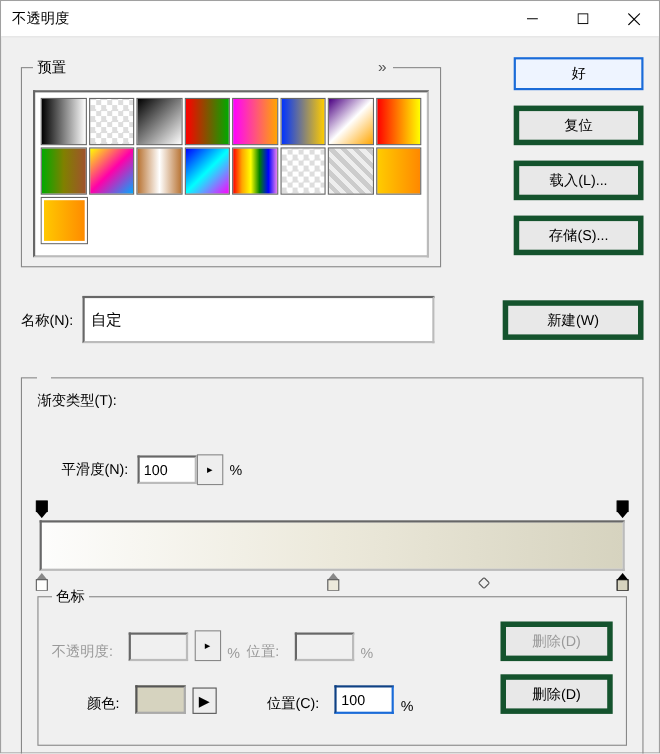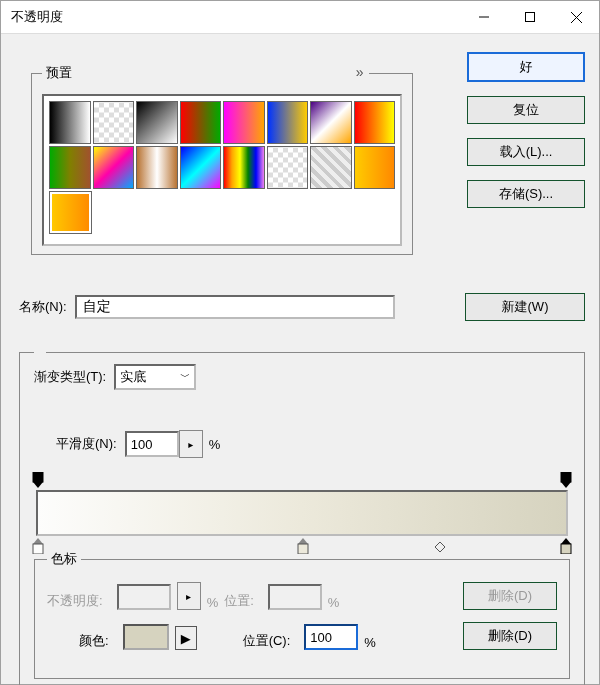--- a/index.html
+++ b/index.html
@@ -2,33 +2,33 @@
 <html><head>
 <meta charset="utf-8">
 <style>
   html,body{margin:0;padding:0;font-family:"Microsoft YaHei","SimSun",sans-serif;font-size:13px;color:#000;background:#f7f7f7;}
   .window{width:600px;height:685px;background:#f0f0f0;border:1px solid #a0a0a0;box-sizing:border-box;position:relative;}
   .titlebar{height:32px;background:#fff;border-bottom:1px solid #ddd;display:flex;align-items:center;padding-left:10px;}
   .titlebar .title{flex:1;font-size:13px;color:#000;}
   .titlebar .btn{width:46px;height:32px;display:flex;align-items:center;justify-content:center;cursor:default;}
   .content{padding:18px 14px 10px 18px;box-sizing:border-box;}
   .row{display:flex;align-items:flex-start;}
-  fieldset.presets{border:1px solid #888;padding:12px 10px 8px 10px;margin:12px;}
+  fieldset.presets{border:1px solid #888;padding:12px 10px 8px 10px;margin:0;}
   fieldset legend{padding:0 4px;font-size:13px;}
   .preset-grid{width:360px;height:152px;border:2px inset #bbb;background:#fff;padding:4px;box-sizing:border-box;overflow:hidden;}
   .preset-row{display:flex;}
   .preset{width:43px;height:43px;border:1px solid #666;margin:1px;box-sizing:border-box;}
   .preset.sel{outline:2px solid #fff;outline-offset:-3px;}
   .side-buttons{margin-left:auto;display:flex;flex-direction:column;gap:14px;width:118px;}
-  .btn-std{height:26px;background:#e8e8e8;border:1px solid #14532d;cursor:default;font-size:13px;display:flex;align-items:center;justify-content:center;}
+  .btn-std{height:26px;background:#e8e8e8;border:5px solid #14532d;cursor:default;font-size:13px;display:flex;align-items:center;justify-content:center;}
   .btn-std.primary{border:2px solid #1a6bd8;background:#eef4ff;}
   .expand{margin-left:auto;font-size:14px;color:#555;cursor:default;padding-right:2px;}
   .name-row{display:flex;align-items:center;margin-top:26px;}
   .lbl{margin-right:8px;}
-  .name-input{flex:0 0 320px;height:24px;border:2px inset #bbb;background:#fff;padding:6px 6px;box-sizing:border-box;font-size:14px;}
+  .name-input{flex:0 0 320px;height:43px;border:2px inset #bbb;background:#fff;padding:6px 6px;box-sizing:border-box;font-size:14px;}
   fieldset.grad{border:1px solid #888;margin:24px 0 0 0;padding:16px 14px 12px 14px;}
   .field-row{display:flex;align-items:center;margin-bottom:14px;margin-top:40px;}
   .select{width:82px;height:26px;border:2px inset #bbb;background:#fff;display:flex;align-items:center;padding:0 4px;box-sizing:border-box;}
   .select .arrow{margin-left:auto;font-size:10px;}
   .numbox{width:54px;height:26px;border:2px inset #bbb;background:#fff;padding:2px 4px;box-sizing:border-box;font-size:13px;}
   .stepper{width:22px;height:26px;border:1px solid #888;background:#eee;display:flex;align-items:center;justify-content:center;font-size:10px;}
   .grad-bar{position:relative;height:42px;margin:32px 2px 18px 2px;}
   .grad-track{position:absolute;left:0;right:0;top:0;height:42px;border:2px inset #bbb;background:linear-gradient(90deg,#fdfdfc,#ece9db,#d6d3bf);}
   .stop{position:absolute;width:12px;height:12px;}
   .stop svg{display:block;}
@@ -113,24 +113,20 @@
     <div class="name-row">
       <span class="lbl">名称(N):</span>
       <input class="name-input" value="自定" style="">
       <div class="btn-std" style="width:118px;margin-left:auto;">新建(W)</div>
     </div>
 
     <fieldset class="grad">
       <legend style="visibility:hidden;">.</legend>
       <div class="field-row" style="margin-top:-12px;text-align:right;">
         <span class="lbl">渐变类型(T):</span>
-        <div class="select">
-          <span>实底</span>
-          <span class="arrow">﹀</span>
-        </div>
       </div>
       <div class="field-row">
         <span class="lbl" style="margin-left:22px;">平滑度(N):</span>
         <input class="numbox" value="100" style="">
         <div class="stepper">▸</div>
         <span style="margin-left:6px;">%</span>
       </div>
 
       <div class="grad-bar">
         <div class="stop opstop" style="left:-4px;">

